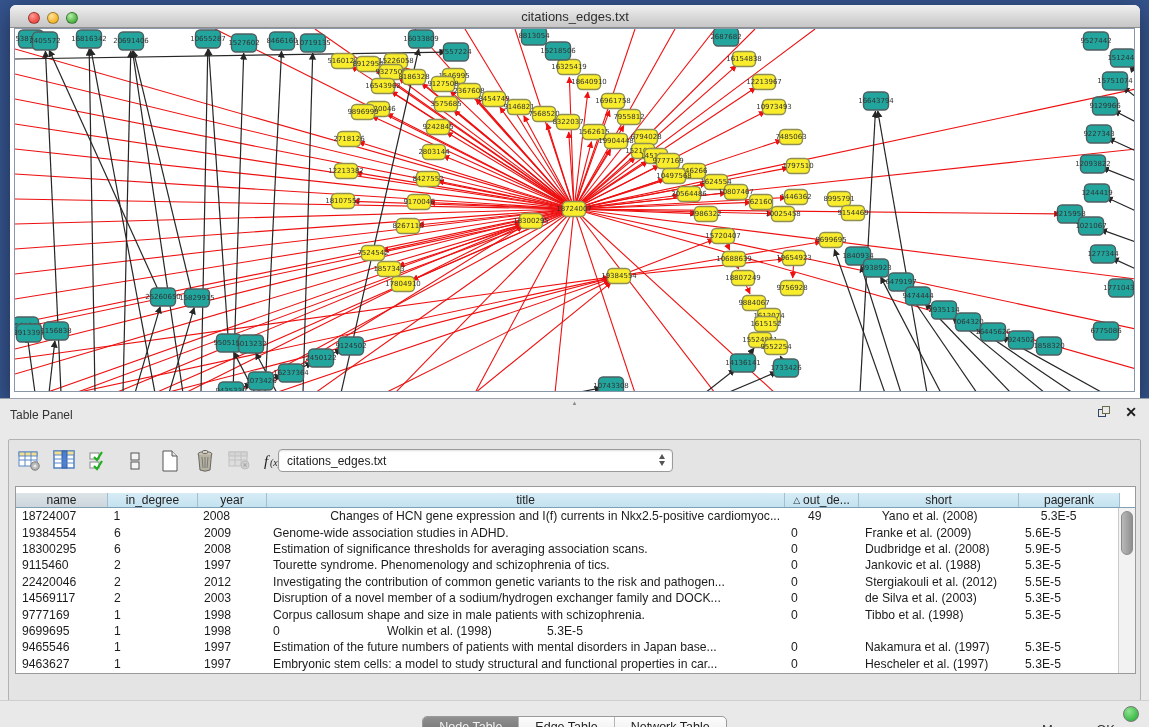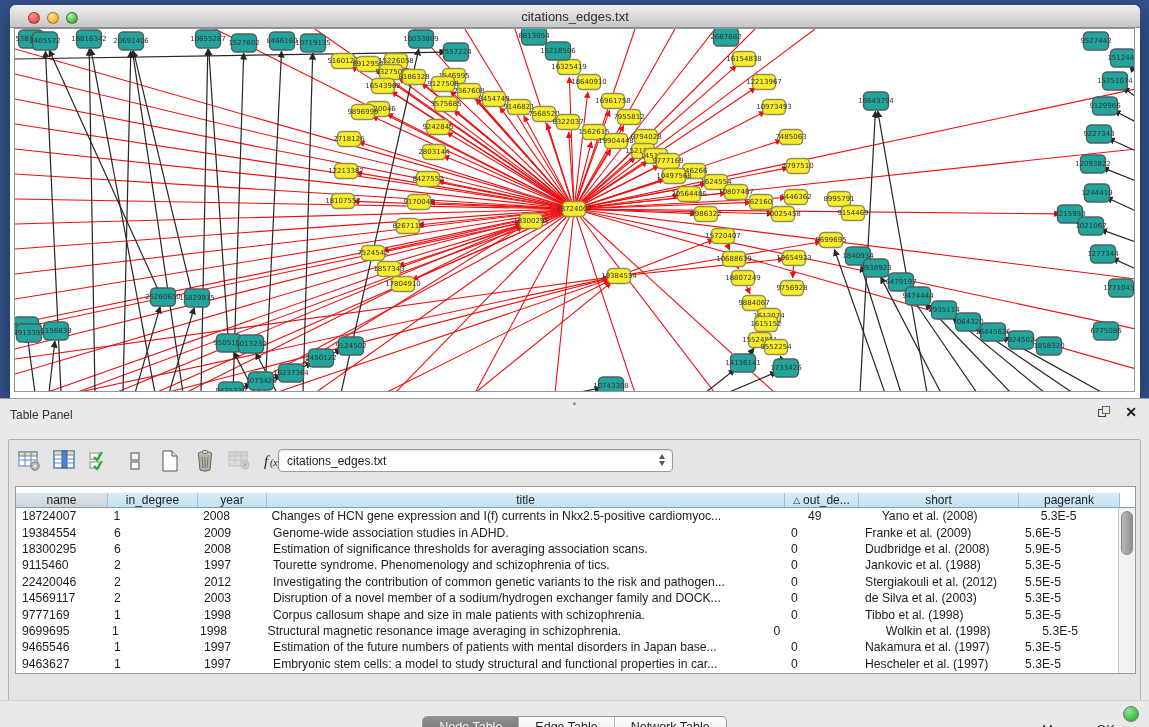--- a/index.html
+++ b/index.html
@@ -836,21 +836,21 @@
           </div>
           <div class="th" style="width: 101px;">
             <span>pagerank</span>
           </div>
         </div>
       <div id="tbody">
           <div class="trow">
             <div class="td" style="width: 92px;">18724007</div>
             <div class="td" style="width: 90px;">1</div>
             <div class="td" style="width: 69px;">2008</div>
-            <div class="td" style="width: 518px;">Changes of HCN gene expression and I(f) currents in Nkx2.5-positive cardiomyoc...</div>
+            <div class="td" style="width: 518px; text-align: right;">Changes of HCN gene expression and I(f) currents in Nkx2.5-positive cardiomyoc...</div>
             <div class="td" style="width: 74px; margin-left: 22px;">49</div>
             <div class="td" style="width: 160px;">Yano et al. (2008)</div>
             <div class="td" style="width: 101px;">5.3E-5</div>
           </div>
           <div class="trow">
             <div class="td" style="width: 92px;">19384554</div>
             <div class="td" style="width: 90px;">6</div>
             <div class="td" style="width: 69px;">2009</div>
             <div class="td" style="width: 518px;">Genome-wide association studies in ADHD.</div>
             <div class="td" style="width: 74px;">0</div>
@@ -899,21 +899,20 @@
             <div class="td" style="width: 69px;">1998</div>
             <div class="td" style="width: 518px;">Corpus callosum shape and size in male patients with schizophrenia.</div>
             <div class="td" style="width: 74px;">0</div>
             <div class="td" style="width: 160px;">Tibbo et al. (1998)</div>
             <div class="td" style="width: 101px;">5.3E-5</div>
           </div>
           <div class="trow">
             <div class="td" style="width: 92px;">9699695</div>
             <div class="td" style="width: 90px;">1</div>
             <div class="td" style="width: 69px;">1998</div>
-            <div class="td" style="width: 518px;">Structural magnetic resonance image averaging in schizophrenia.</div>
             <div class="td" style="width: 74px;">0</div>
             <div class="td" style="width: 160px; margin-left: 40px;">Wolkin et al. (1998)</div>
             <div class="td" style="width: 101px;">5.3E-5</div>
           </div>
           <div class="trow">
             <div class="td" style="width: 92px;">9465546</div>
             <div class="td" style="width: 90px;">1</div>
             <div class="td" style="width: 69px;">1997</div>
             <div class="td" style="width: 518px;">Estimation of the future numbers of patients with mental disorders in Japan base...</div>
             <div class="td" style="width: 74px;">0</div>

